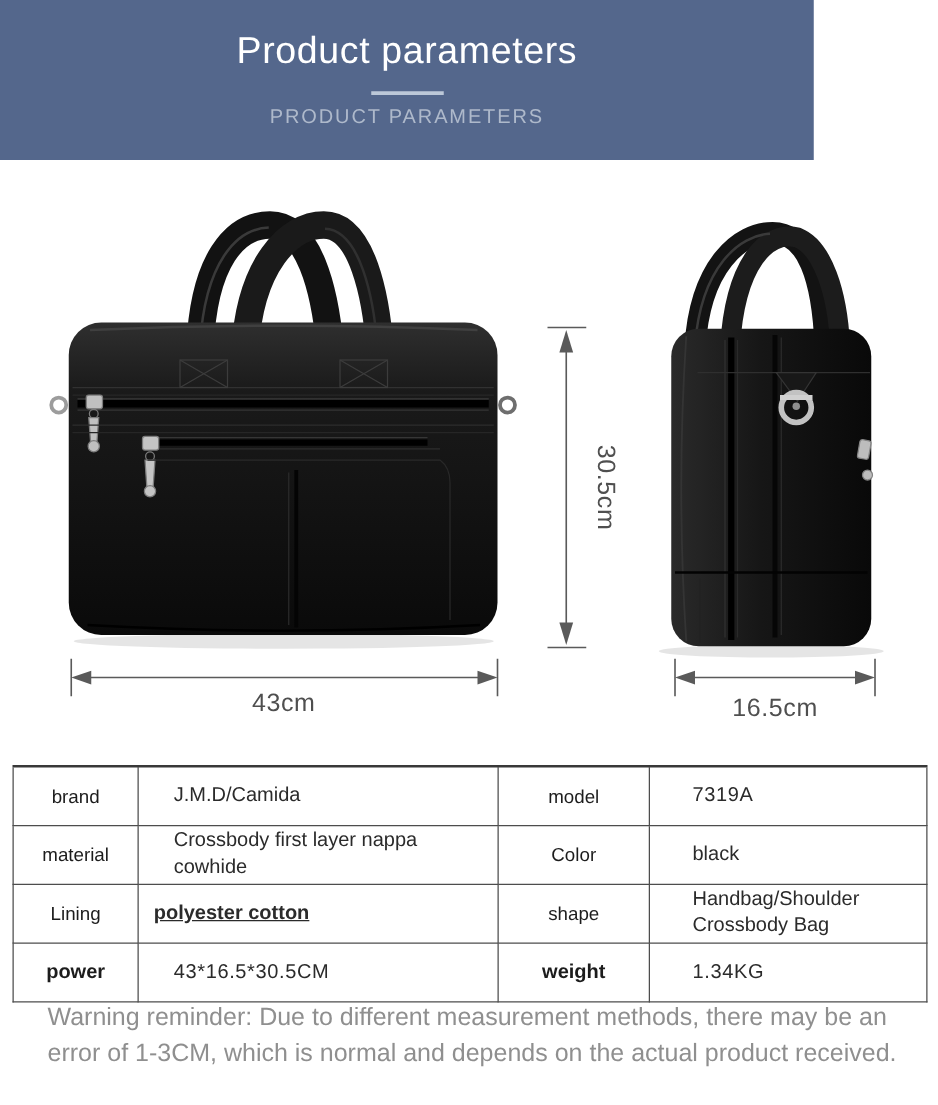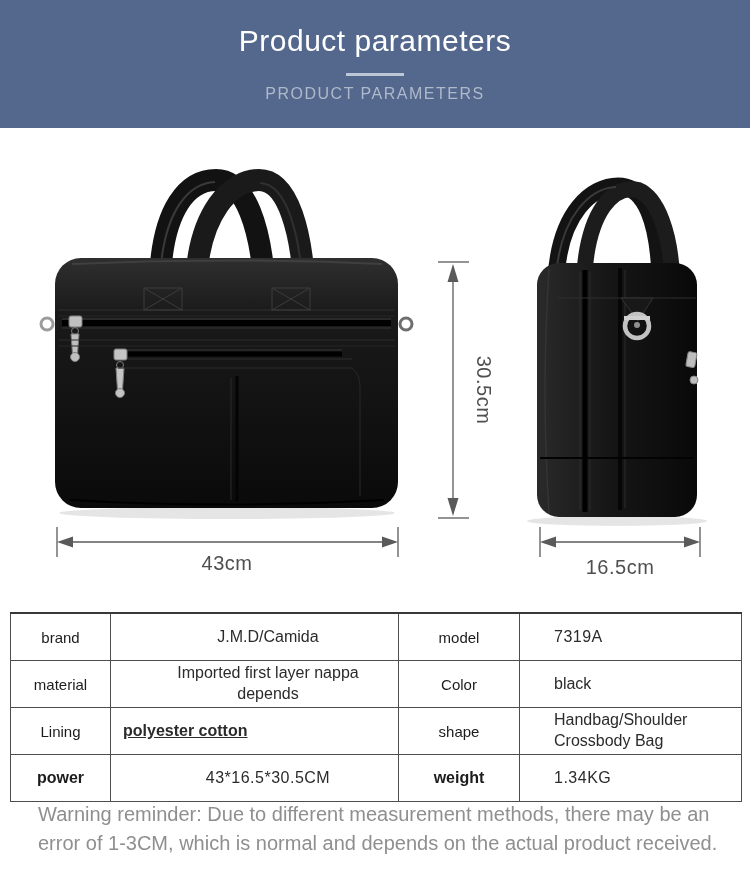--- a/index.html
+++ b/index.html
@@ -2,21 +2,21 @@
 <html><head>
 <meta charset="utf-8">
 <style>
   html,body{margin:0;padding:0;}
   body{
     width:750px;height:884px;position:relative;background:#ffffff;
     font-family:"Liberation Sans", sans-serif;overflow:hidden;
   }
   
   .header{
-    position:absolute;left:0;top:0;width:750px;height:128px;
+    position:absolute;left:0;top:0;width:651px;height:128px;
     background:#54678c;text-align:center;
   }
   .header-title{
     padding-top:24px;font-size:30px;line-height:34px;color:#ffffff;
     font-weight:400;letter-spacing:0.5px;
   }
   .header-line{width:58px;height:3px;background:#bcc8d8;margin:15px auto 9px auto;}
   .header-sub{font-size:16px;color:#aeb9cb;letter-spacing:1.5px;font-weight:400;}
 
   
@@ -38,21 +38,21 @@
     position:absolute;left:10px;top:612px;width:731px;
     border-collapse:collapse;table-layout:fixed;
     border:1px solid #4d4d4d;border-top:2px solid #383838;
   }
   .spec-table td{
     border:1px solid #4d4d4d;height:44px;vertical-align:middle;
     color:#2b2b2b;font-size:16px;overflow:hidden;
   }
   td.lbl{text-align:center;font-size:15px;color:#1c1c1c;margin-left:33px;}
   td.lbl.bold{font-weight:700;font-size:16px;}
-  td.val2{padding-left:28px;text-align:center;}
+  td.val2{padding-left:28px;}
   td.val4{padding-left:34px;}
   .wrap-narrow{display:inline-block;max-width:205px;line-height:1.3;}
   .wrap-shape{display:inline-block;max-width:180px;line-height:1.3;}
   .v-thin{font-size:21px;color:#3d3d3d;letter-spacing:0.5px;}
   .v-big{font-size:18px;font-weight:700;color:#101010;padding-left:12px;text-decoration:underline;}
   td.capv{text-align:center;font-size:15px;color:#222222;padding:0 6px;}
 
   
   .warning{
     position:absolute;left:38px;top:800px;width:692px;
@@ -222,21 +222,21 @@
   <tbody>
     <tr>
       <td class="lbl">brand</td>
       <td class="val2">J.M.D/Camida</td>
       <td class="lbl">model</td>
       <td class="val4 v-thin">7319A</td>
     </tr>
     <tr>
       <td class="lbl">material</td>
       <td class="val2">
-        <span class="wrap-narrow">Imported first layer nappa depends</span>
+        <span class="wrap-narrow">Crossbody first layer nappa cowhide</span>
       </td>
       <td class="lbl">Color</td>
       <td class="val4">black</td>
     </tr>
     <tr>
       <td class="lbl">Lining</td>
       <td class="v-big">polyester cotton</td>
       <td class="lbl">shape</td>
       <td class="val4">
         <span class="wrap-shape">Handbag/Shoulder Crossbody Bag</span>

